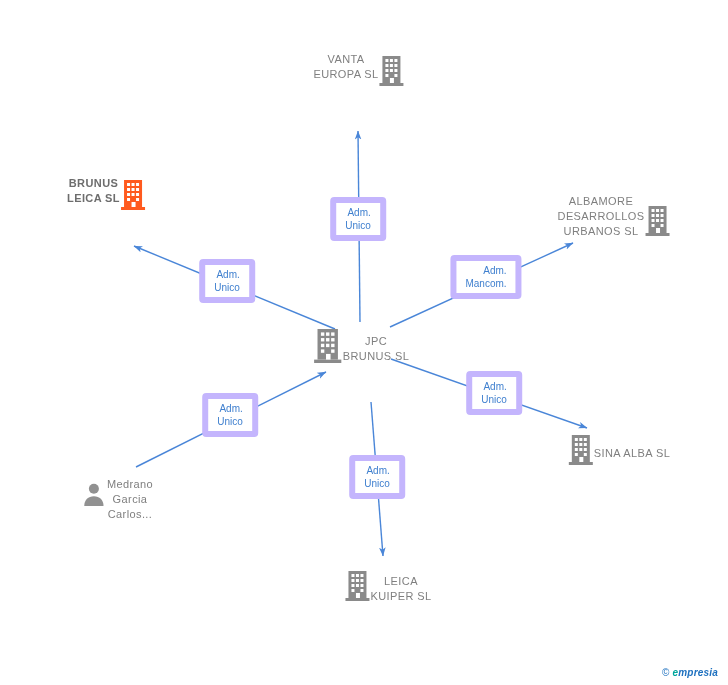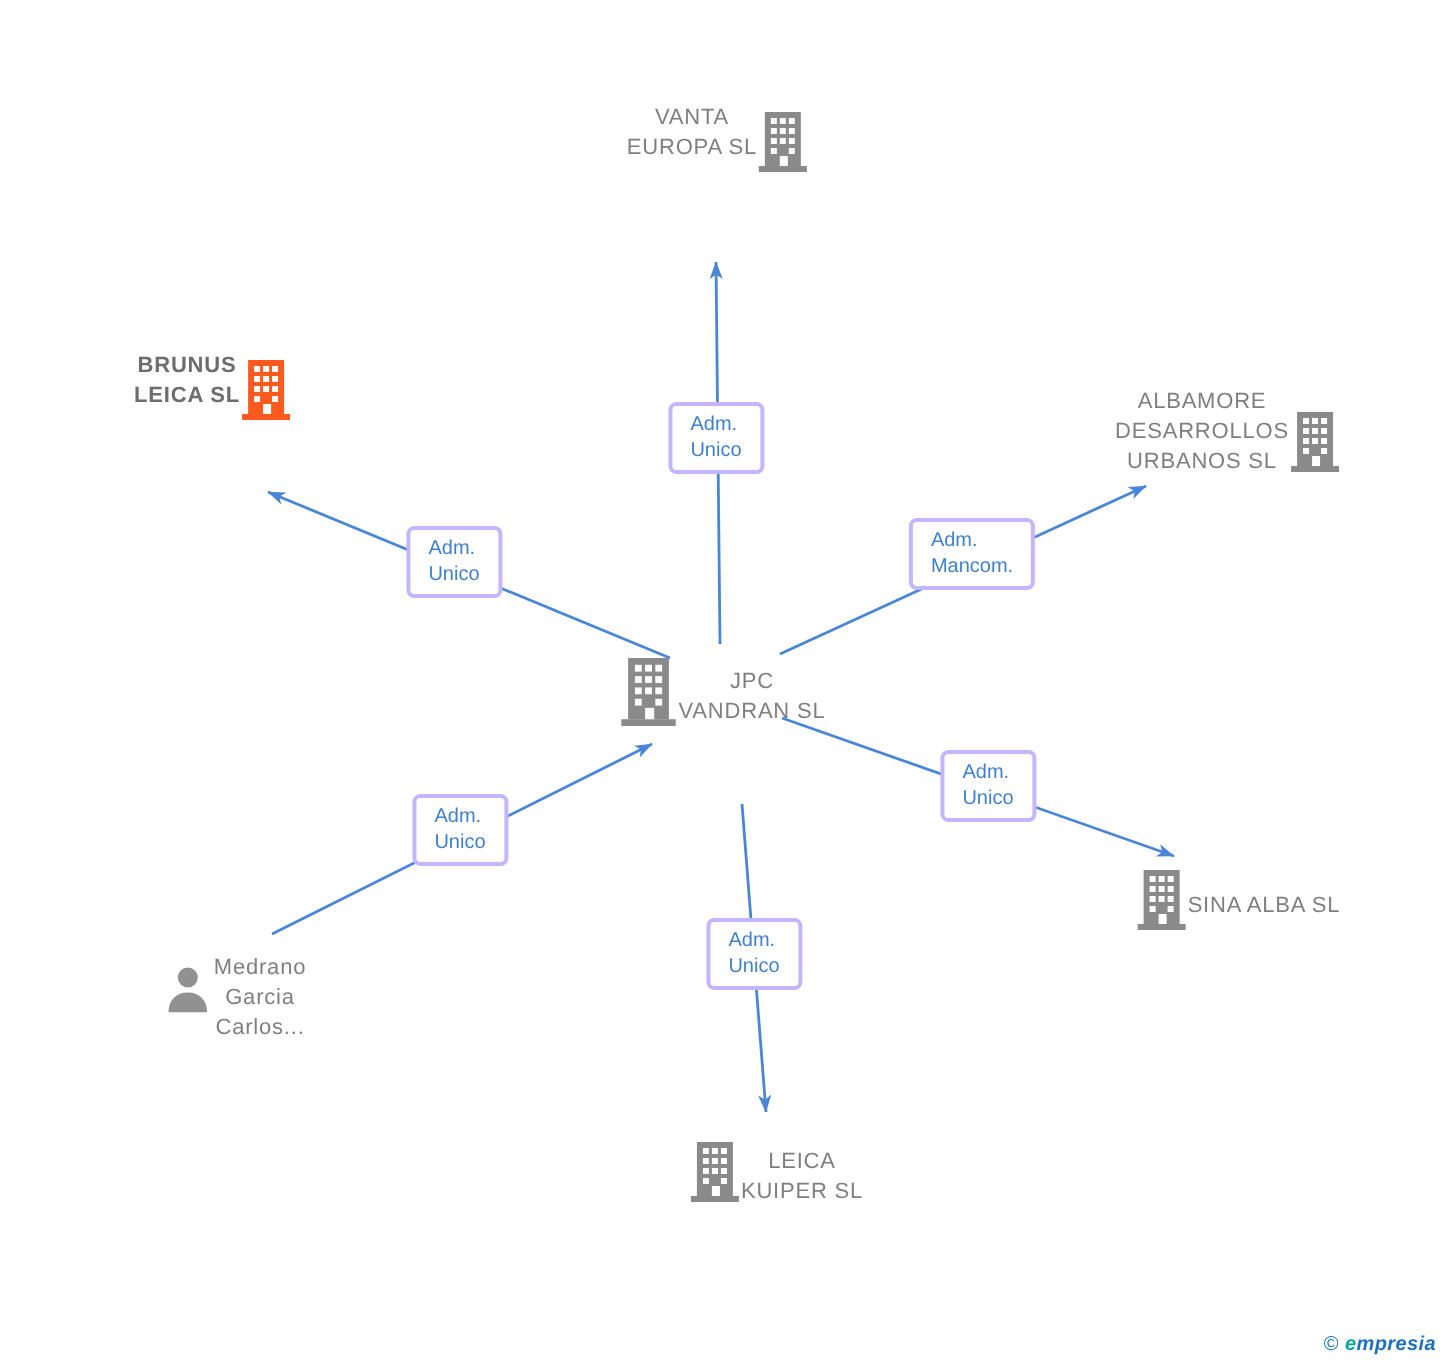--- a/index.html
+++ b/index.html
@@ -42,27 +42,27 @@
   .icon { display: block; }
   .icon.building { color: #8a8a8a; }
   .icon.person   { color: #919191; }
   .node.highlight .icon.building { color: #ff5a1e; }
   .node.highlight .node-label { font-weight: bold; color: #6d6d6d; margin-left: 13px; }
 
   .edge-label {
     position: absolute;
     transform: translate(-50%, -50%);
     background: #ffffff;
-    border: 2px solid #c4b5fd;
+    border: 6px solid #c4b5fd;
     border-radius: 4px;
     padding: 3px 9px;
     font-size: 10px;
     line-height: 13px;
     color: #4080cf;
-    text-align: left;
+    text-align: right;
     white-space: nowrap;
   }
 
   .footer-logo {
     position: absolute;
     right: 10px;
     bottom: 7px;
     font-size: 10px;
     font-style: italic;
     font-weight: bold;
@@ -209,21 +209,21 @@
         <rect x="7" y="13" width="3" height="3"></rect>
           <rect x="11.5" y="13" width="3" height="3"></rect>
           <rect x="16" y="13" width="3" height="3"></rect>
         <rect x="7" y="18" width="3" height="3"></rect>
           <rect x="16" y="18" width="3" height="3"></rect>
         <rect x="11.5" y="22" width="4" height="5"></rect>
       </g>
     </svg>
     <div class="node-label">
       <div>JPC</div>
-      <div>VANDRAN SL</div>
+      <div>BRUNUS SL</div>
     </div>
   </div>
 
   <div class="node company below" style="left:619px; top:435px;">
     <svg class="icon building" width="26" height="30" viewBox="0 0 26 30">
       <rect x="4" y="0" width="18" height="27" fill="currentColor"></rect>
       <rect x="1" y="27" width="24" height="3" fill="currentColor"></rect>
       <g fill="#ffffff">
         <rect x="7" y="3" width="3" height="3"></rect>
           <rect x="11.5" y="3" width="3" height="3"></rect>

